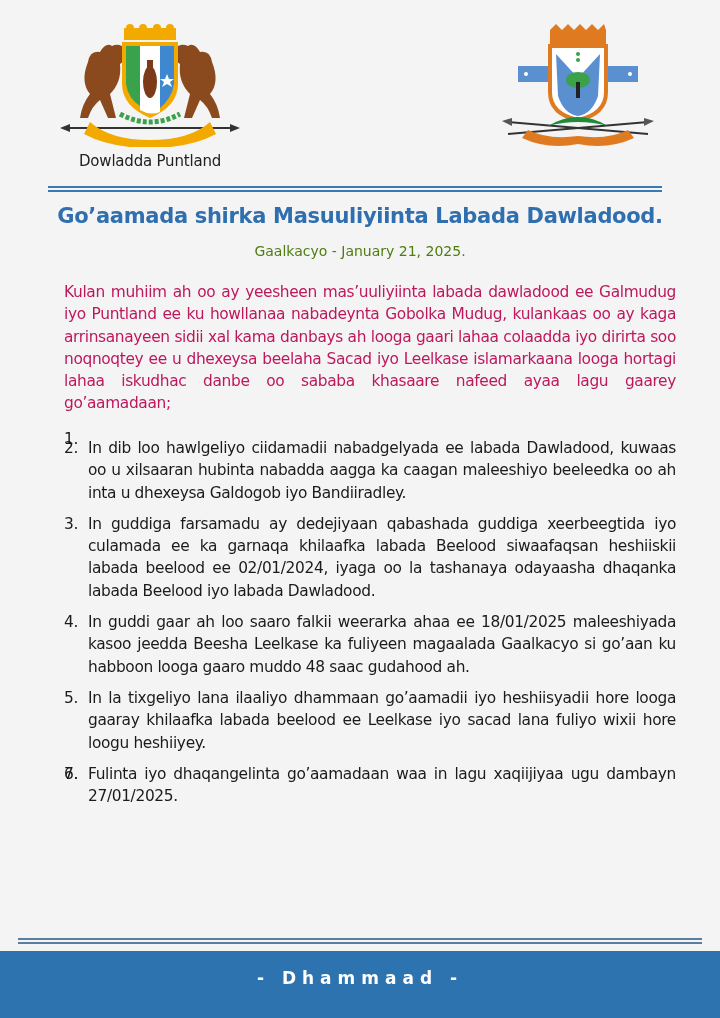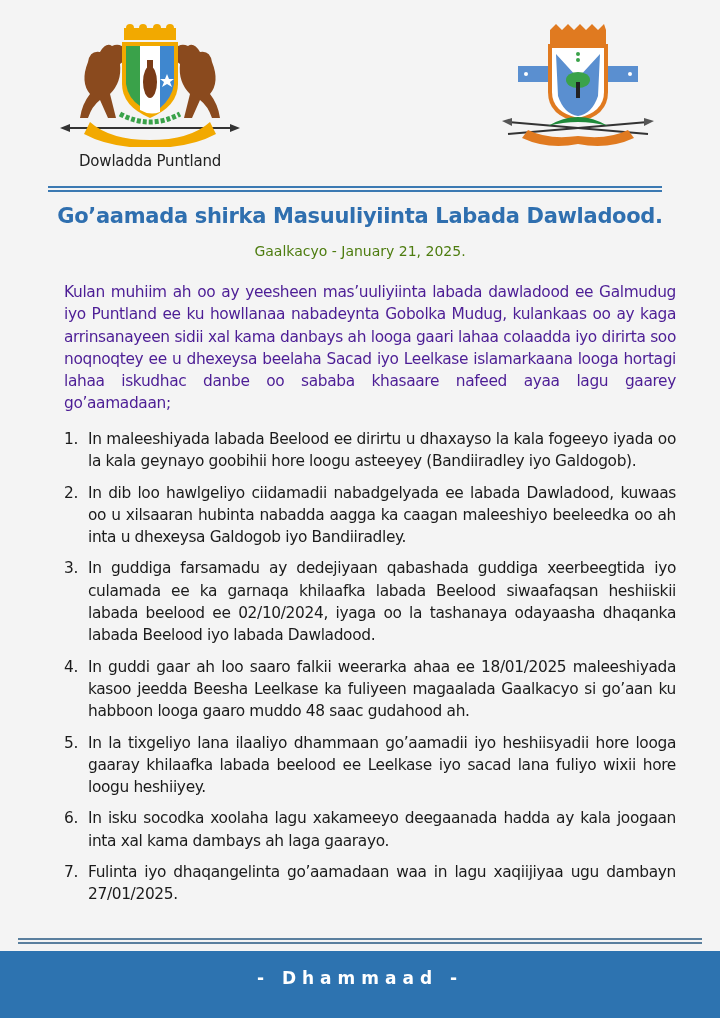--- a/index.html
+++ b/index.html
@@ -74,21 +74,21 @@
     }
     .intro {
       position: absolute;
       left: 64px;
       width: 612px;
       top: 281px;
       font-family: "DejaVu Sans", sans-serif;
       font-size: 15.4px;
       line-height: 22.3px;
       text-align: justify;
-      color: #4c1d95;
+      color: #be185d;
       letter-spacing: -0.35px;
     }
     .decisions {
       position: absolute;
       left: 64px;
       width: 612px;
       top: 428px;
       margin: 0;
       padding: 0;
       list-style: none;
@@ -203,41 +203,39 @@
 <div class="double-rule top"></div>
 
 <div class="title">Go’aamada shirka Masuuliyiinta Labada Dawladood.</div>
 <div class="dateline">Gaalkacyo - January 21, 2025.</div>
 
 <div class="intro">Kulan muhiim ah oo ay yeesheen mas’uuliyiinta labada dawladood ee Galmudug iyo Puntland ee ku howllanaa nabadeynta Gobolka Mudug, kulankaas oo ay kaga arrinsanayeen sidii xal kama danbays ah looga gaari lahaa colaadda iyo dirirta soo noqnoqtey ee u dhexeysa beelaha Sacad iyo Leelkase islamarkaana looga hortagi lahaa iskudhac danbe oo sababa khasaare nafeed ayaa lagu gaarey go’aamadaan;</div>
 
 <ol class="decisions">
   <li class="decision">
     <span class="decision-num">1.</span>
-    <span>In maleeshiyada labada Beelood ee dirirtu u dhaxayso la kala fogeeyo iyada oo la kala geynayo goobihii hore loogu asteeyey (Bandiiradley iyo Galdogob).</span>
   </li>
   <li class="decision">
     <span class="decision-num">2.</span>
     <span>In dib loo hawlgeliyo ciidamadii nabadgelyada ee labada Dawladood, kuwaas oo u xilsaaran hubinta nabadda aagga ka caagan maleeshiyo beeleedka oo ah inta u dhexeysa Galdogob iyo Bandiiradley.</span>
   </li>
   <li class="decision">
     <span class="decision-num">3.</span>
-    <span>In guddiga farsamadu ay dedejiyaan qabashada guddiga xeerbeegtida iyo culamada ee ka garnaqa khilaafka labada Beelood siwaafaqsan heshiiskii labada beelood ee 02/10/2024, iyaga oo la tashanaya odayaasha dhaqanka labada Beelood   iyo labada Dawladood.</span>
+    <span>In guddiga farsamadu ay dedejiyaan qabashada guddiga xeerbeegtida iyo culamada ee ka garnaqa khilaafka labada Beelood siwaafaqsan heshiiskii labada beelood ee 02/01/2024, iyaga oo la tashanaya odayaasha dhaqanka labada Beelood   iyo labada Dawladood.</span>
   </li>
   <li class="decision">
     <span class="decision-num">4.</span>
     <span>In guddi gaar ah loo saaro falkii weerarka ahaa ee 18/01/2025 maleeshiyada kasoo jeedda Beesha Leelkase ka fuliyeen magaalada Gaalkacyo si go’aan ku habboon looga gaaro muddo 48 saac gudahood ah.</span>
   </li>
   <li class="decision">
     <span class="decision-num">5.</span>
     <span>In la tixgeliyo lana ilaaliyo dhammaan go’aamadii iyo heshiisyadii hore looga gaaray khilaafka labada beelood ee Leelkase iyo sacad lana fuliyo wixii hore loogu heshiiyey.</span>
   </li>
   <li class="decision">
     <span class="decision-num">6.</span>
-    <span>In isku socodka xoolaha lagu xakameeyo deegaanada hadda ay kala joogaan inta xal kama dambays ah laga gaarayo.</span>
   </li>
   <li class="decision">
     <span class="decision-num">7.</span>
     <span>Fulinta iyo dhaqangelinta go’aamadaan waa in lagu xaqiijiyaa ugu dambayn 27/01/2025.</span>
   </li>
 </ol>
 
 <div class="double-rule bottom"></div>
 
 <div class="footer">

